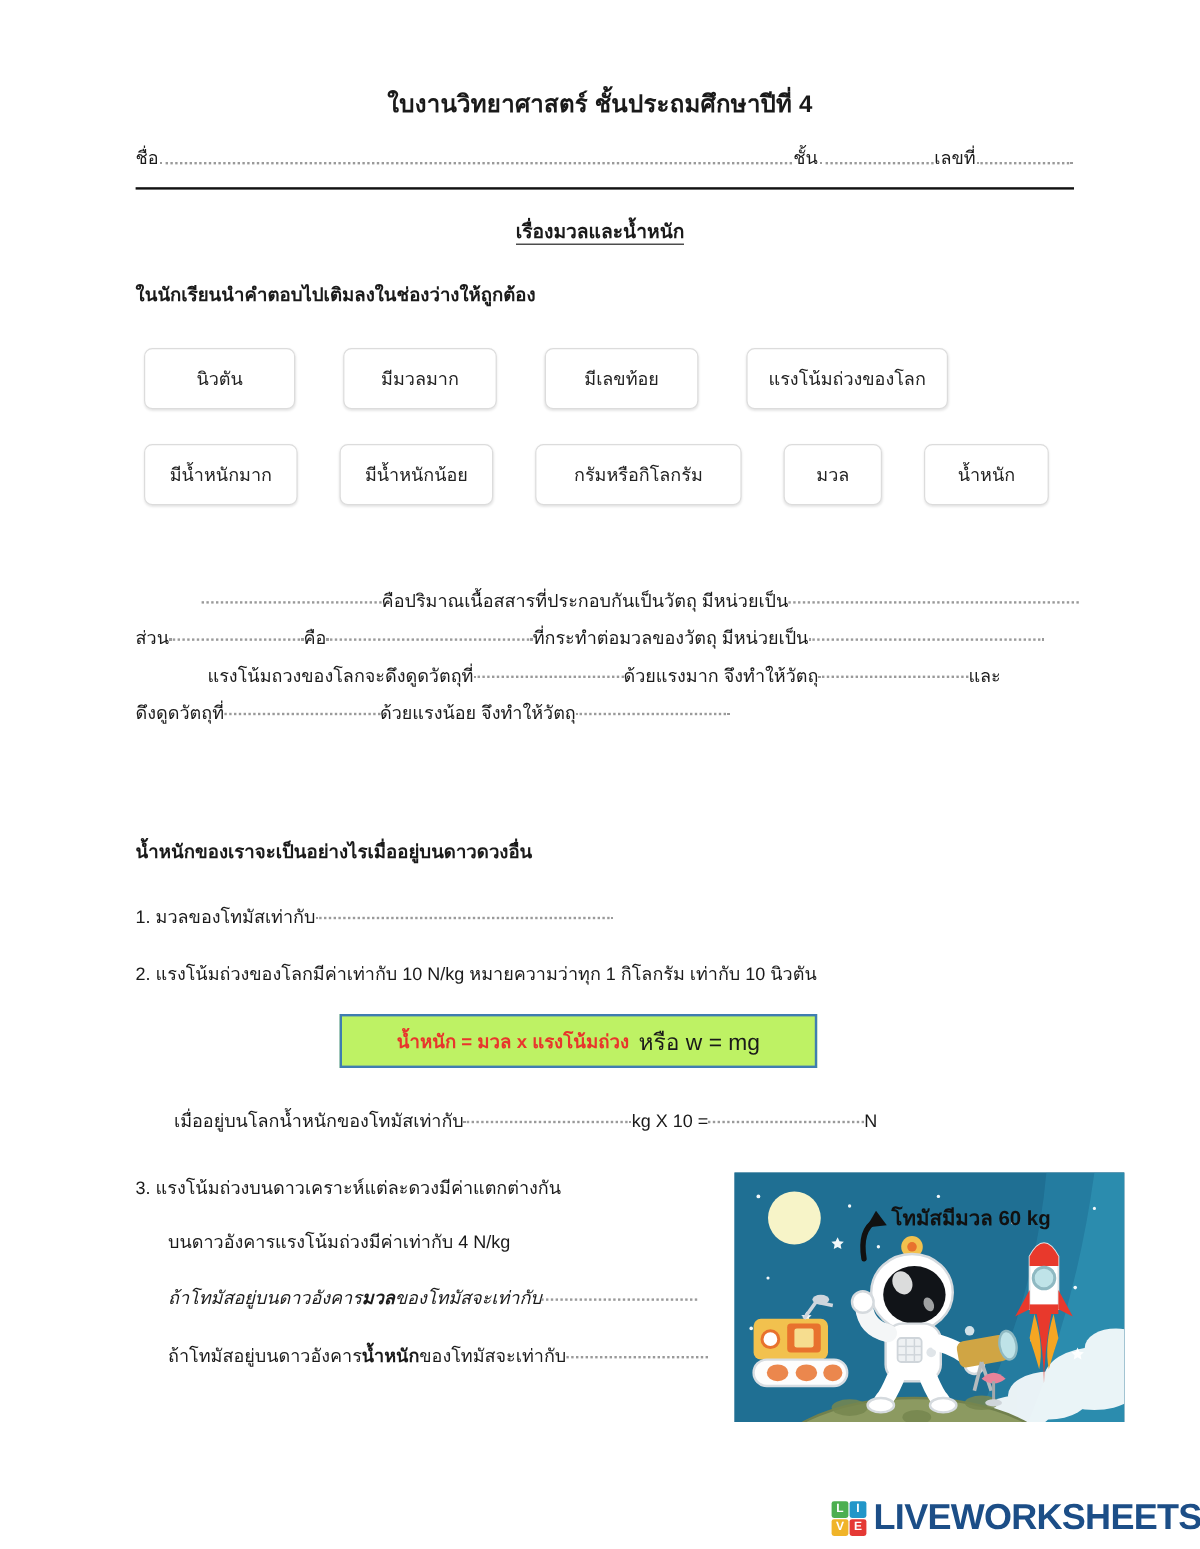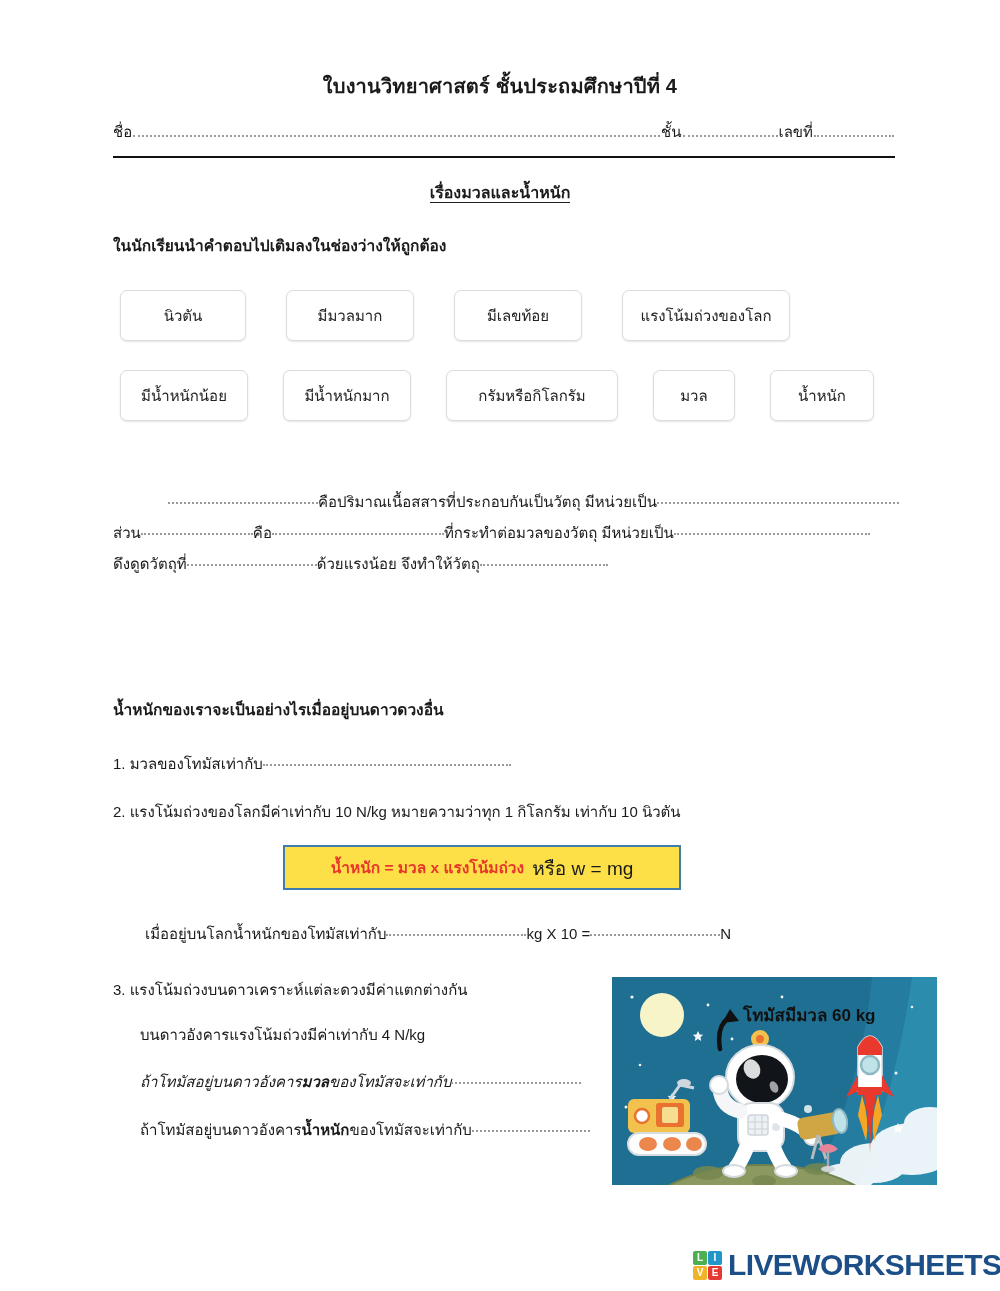--- a/index.html
+++ b/index.html
@@ -162,21 +162,21 @@
     white-space: nowrap;
   }
 
   .formula-box {
     position: absolute;
     left: 283px;
     top: 845px;
     width: 398px;
     height: 45px;
     border: 2px solid #3f7db1;
-    background: #fde047;
+    background: #bef264;
     display: flex;
     align-items: center;
     justify-content: center;
     box-sizing: border-box;
   }
   .formula-red {
     color: #e8352c;
     font-weight: bold;
     font-size: 15.5px;
   }
@@ -294,38 +294,41 @@
   <div class="instruction">ในนักเรียนนำคำตอบไปเติมลงในช่องว่างให้ถูกต้อง</div>
 
   <div class="wordbank">
     <div class="wb-row row1">
       <div class="wb-chip w1">นิวตัน</div>
       <div class="wb-chip w2">มีมวลมาก</div>
       <div class="wb-chip w3">มีเลขท้อย</div>
       <div class="wb-chip w4">แรงโน้มถ่วงของโลก</div>
     </div>
     <div class="wb-row row2">
+      <div class="wb-chip w6">มีน้ำหนักมาก</div>
       <div class="wb-chip w5">มีน้ำหนักน้อย</div>
-      <div class="wb-chip w6">มีน้ำหนักมาก</div>
       <div class="wb-chip w7">กรัมหรือกิโลกรัม</div>
       <div class="wb-chip w8">มวล</div>
       <div class="wb-chip w9">น้ำหนัก</div>
     </div>
   </div>
 
   <div class="fill-para">
 
     <div class="para-line indent-1">
       <span class="dots" style="width:150px"></span><span>คือปริมาณเนื้อสสารที่ประกอบกันเป็นวัตถุ  มีหน่วยเป็น</span><span class="dots" style="width:242px"></span>
     </div>
 
     <div class="para-line">
       <span>ส่วน</span><span class="dots" style="width:112px"></span><span>คือ</span><span class="dots" style="width:172px"></span><span>ที่กระทำต่อมวลของวัตถุ  มีหน่วยเป็น</span><span class="dots" style="width:196px"></span>
     </div>
 
+    <div class="para-line indent-2">
+      <span>แรงโน้มถวงของโลกจะดึงดูดวัตถุที่</span><span class="dots" style="width:125px"></span><span>ด้วยแรงมาก  จึงทำให้วัตถุ</span><span class="dots" style="width:125px"></span><span>และ</span>
+    </div>
 
     <div class="para-line">
       <span>ดึงดูดวัตถุที่</span><span class="dots" style="width:130px"></span><span>ด้วยแรงน้อย  จึงทำให้วัตถุ</span><span class="dots" style="width:128px"></span>
     </div>
   </div>
 
   <div class="section-head">น้ำหนักของเราจะเป็นอย่างไรเมื่ออยู่บนดาวดวงอื่น</div>
 
   <div class="q1">
     <span>1. มวลของโทมัสเท่ากับ</span><span class="dots" style="width:248px"></span>

